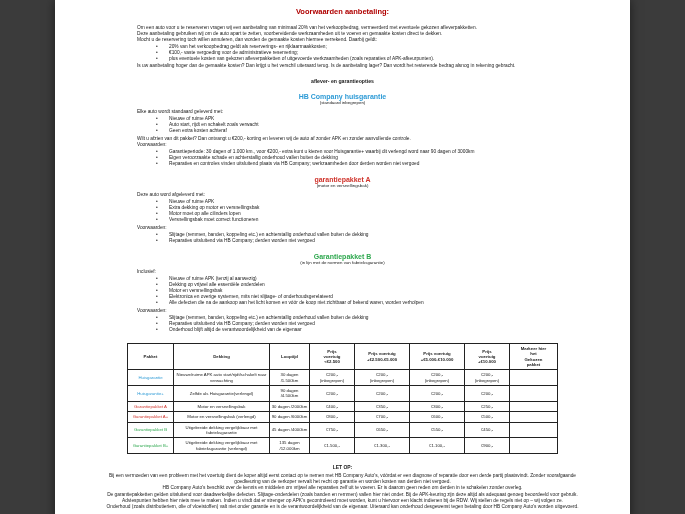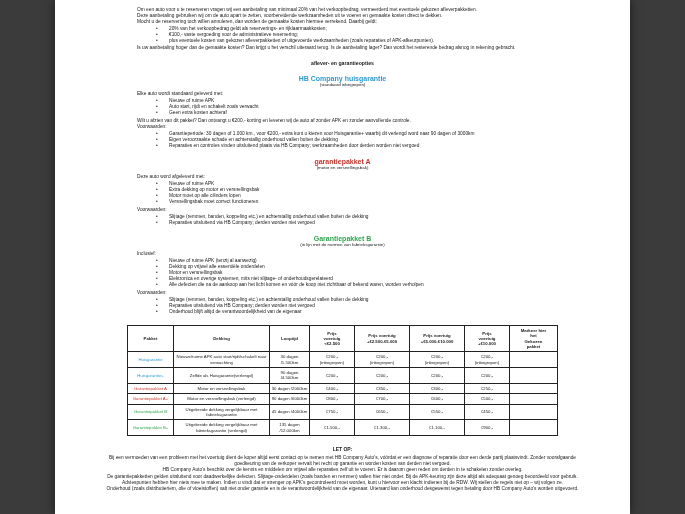--- a/index.html
+++ b/index.html
@@ -106,20 +106,21 @@
     text-align: center;
     white-space: pre-line;
     padding: 0 12px;
   }
 </style>
 </head>
 <body>
 
 <div class="page">
 
+  <div class="doc-title">Voorwaarden aanbetaling:</div>
 
   <div class="body-text">Om een auto voor u te reserveren vragen wij een aanbetaling van minimaal 20% van het verkoopbedrag, vermeerderd met eventuele gekozen afleverpakketten.
 Deze aanbetaling gebruiken wij om de auto apart te zetten, voorbereidende werkzaamheden uit te voeren en gemaakte kosten direct te dekken.
 Mocht u de reservering toch willen annuleren, dan worden de gemaakte kosten hiermee verrekend. Daarbij geldt:</div>
 
   <ul class="bullets">
     <li>20% van het verkoopbedrag geldt als reserverings- en rijklaarmaakkosten;</li>
     <li>€100,- vaste vergoeding voor de administratieve reservering;</li>
     <li>plus eventuele kosten van gekozen afleverpakketten of uitgevoerde werkzaamheden (zoals reparaties of APK-afkeurpunten).</li>
   </ul>

